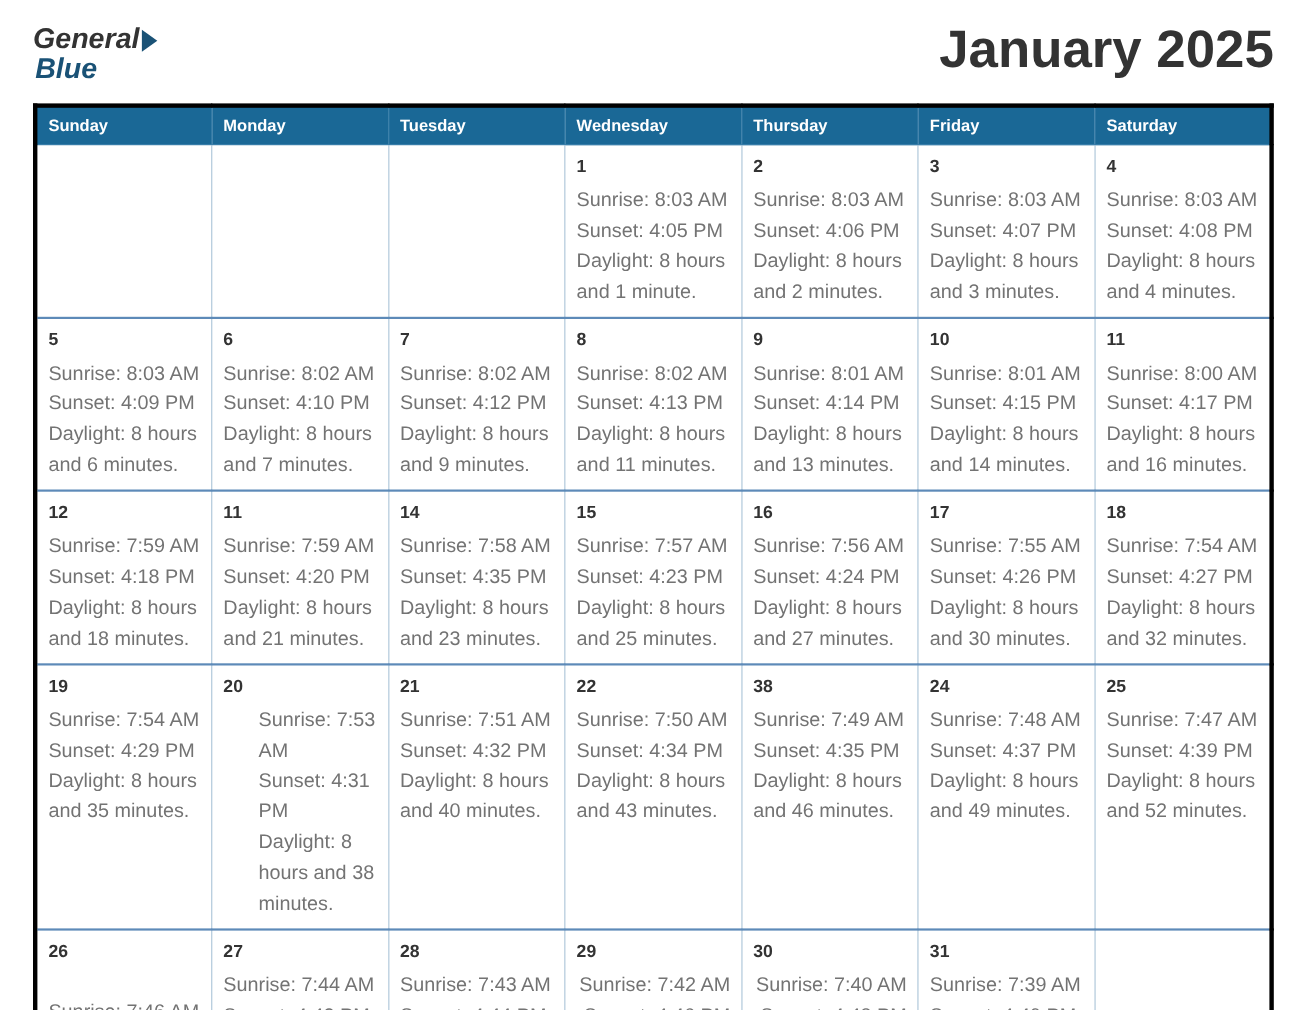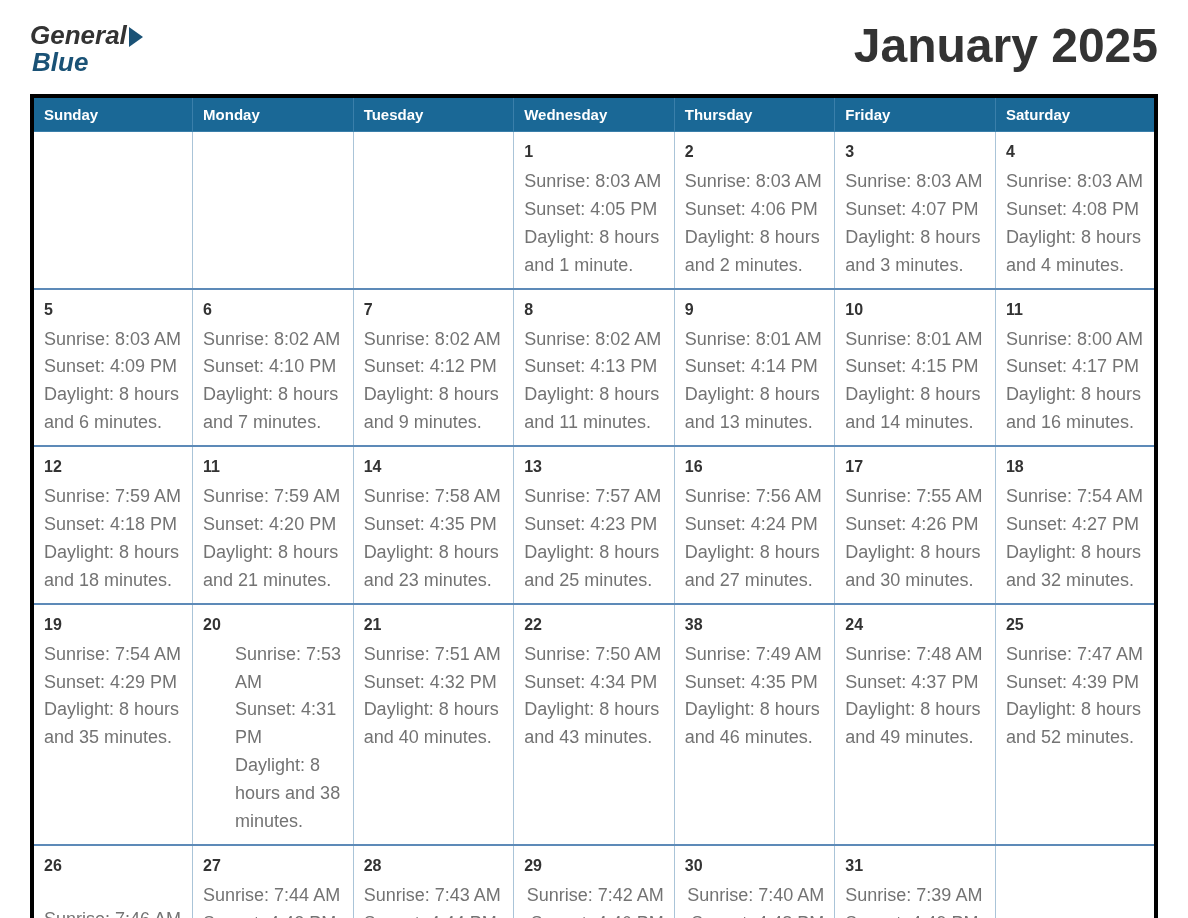--- a/index.html
+++ b/index.html
@@ -222,21 +222,21 @@
 Sunset: 4:20 PM
 Daylight: 8 hours and 21 minutes.</div>
         </td>
         <td>
           <span class="day-number">14</span>
           <div class="day-info" style="white-space: pre-line;">Sunrise: 7:58 AM
 Sunset: 4:35 PM
 Daylight: 8 hours and 23 minutes.</div>
         </td>
         <td>
-          <span class="day-number">13</span>
+          <span class="day-number">15</span>
           <div class="day-info" style="white-space: pre-line;">Sunrise: 7:57 AM
 Sunset: 4:23 PM
 Daylight: 8 hours and 25 minutes.</div>
         </td>
         <td>
           <span class="day-number">16</span>
           <div class="day-info" style="white-space: pre-line;">Sunrise: 7:56 AM
 Sunset: 4:24 PM
 Daylight: 8 hours and 27 minutes.</div>
         </td>

